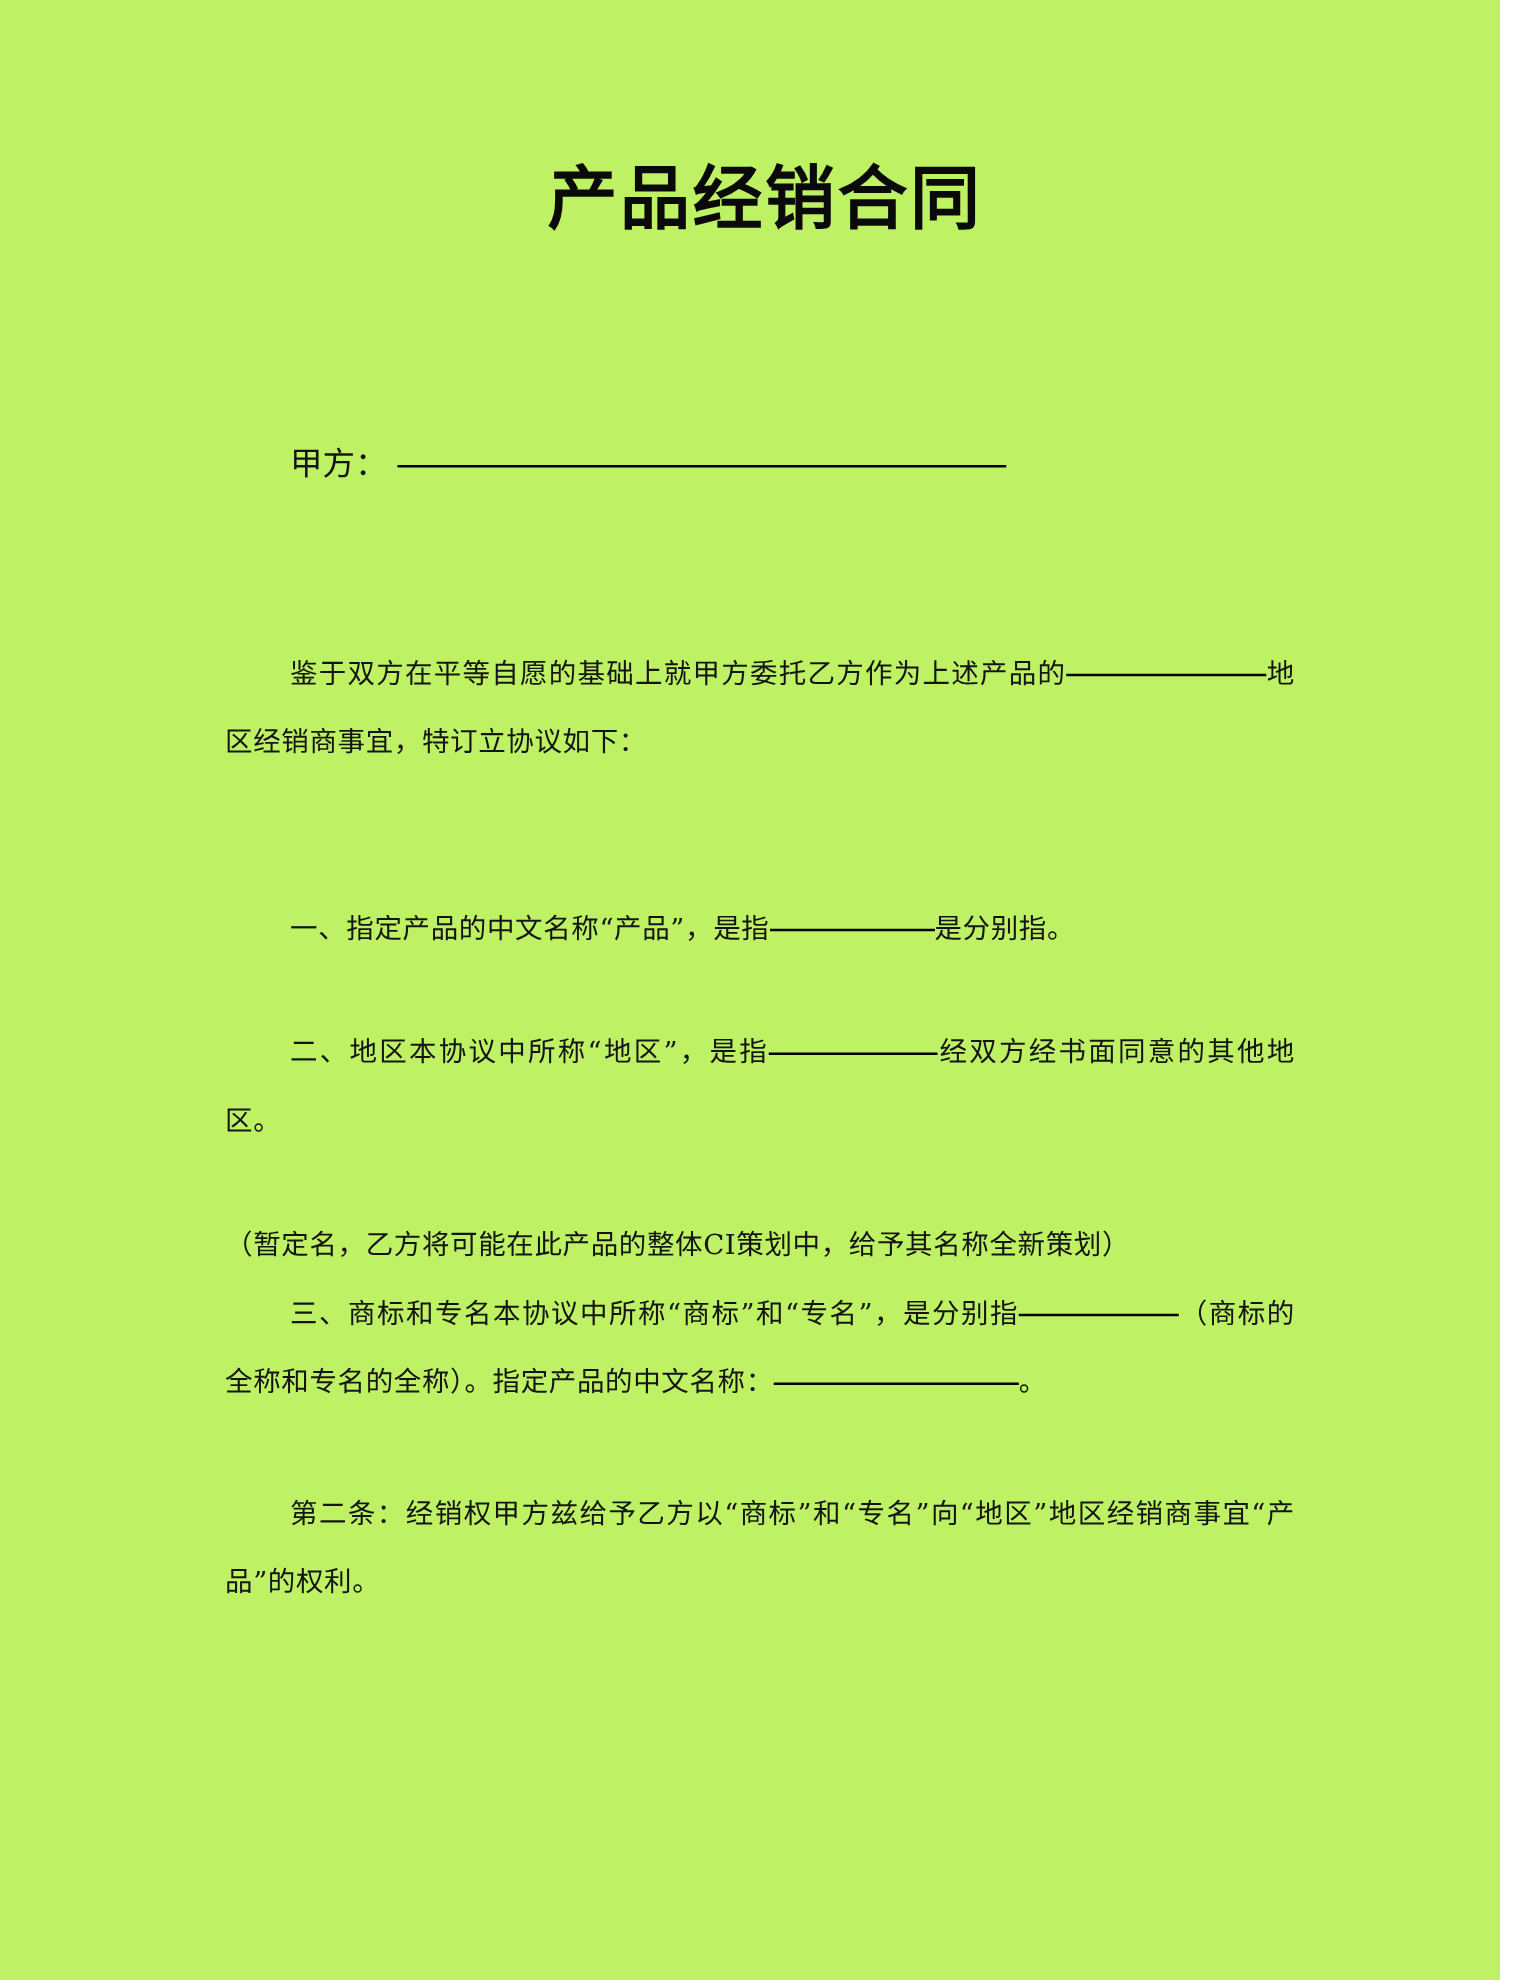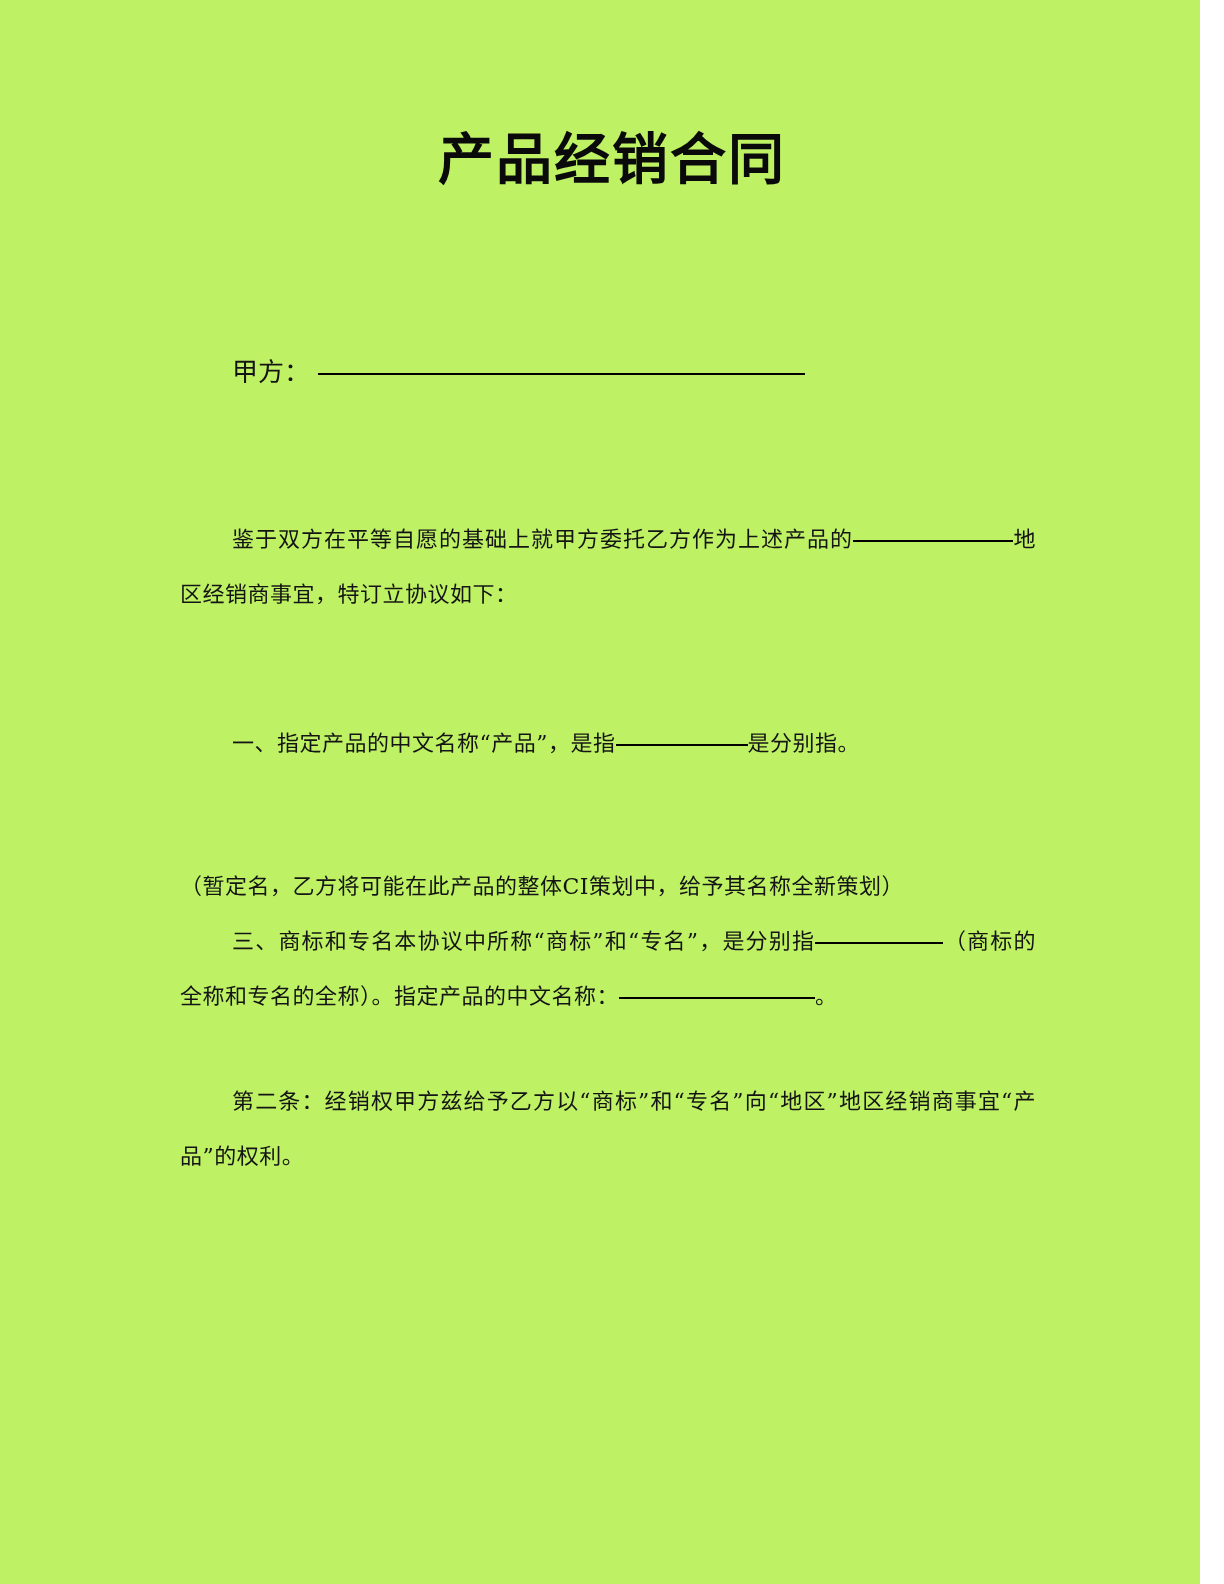--- a/index.html
+++ b/index.html
@@ -131,20 +131,23 @@
 
 
     <div class="gap-md"></div>
 
     <p class="para indent">
       <span>一、</span><span>指定产品的中文名称“产品”，是指</span><span class="blank blank-w2"></span><span>是分别指。</span>
     </p>
 
     <div class="gap-md"></div>
 
+    <p class="para indent">
+      <span>二、</span><span>地区本协议中所称“地区”，是指</span><span class="blank blank-w3"></span><span>经双方经书面同意的其他地区。</span>
+    </p>
 
     <div class="gap-md"></div>
 
     <p class="para">
       <span>（暂定名，乙方将可能在此产品的整体CI策划中，给予其名称全新策划）</span>
     </p>
 
     <p class="para indent">
       <span>三、</span><span>商标和专名本协议中所称“商标”和“专名”，是分别指</span><span class="blank blank-w4"></span><span>（商标的全称和专名的全称）。指定产品的中文名称：</span><span class="blank blank-w5"></span><span>。</span>
     </p>

